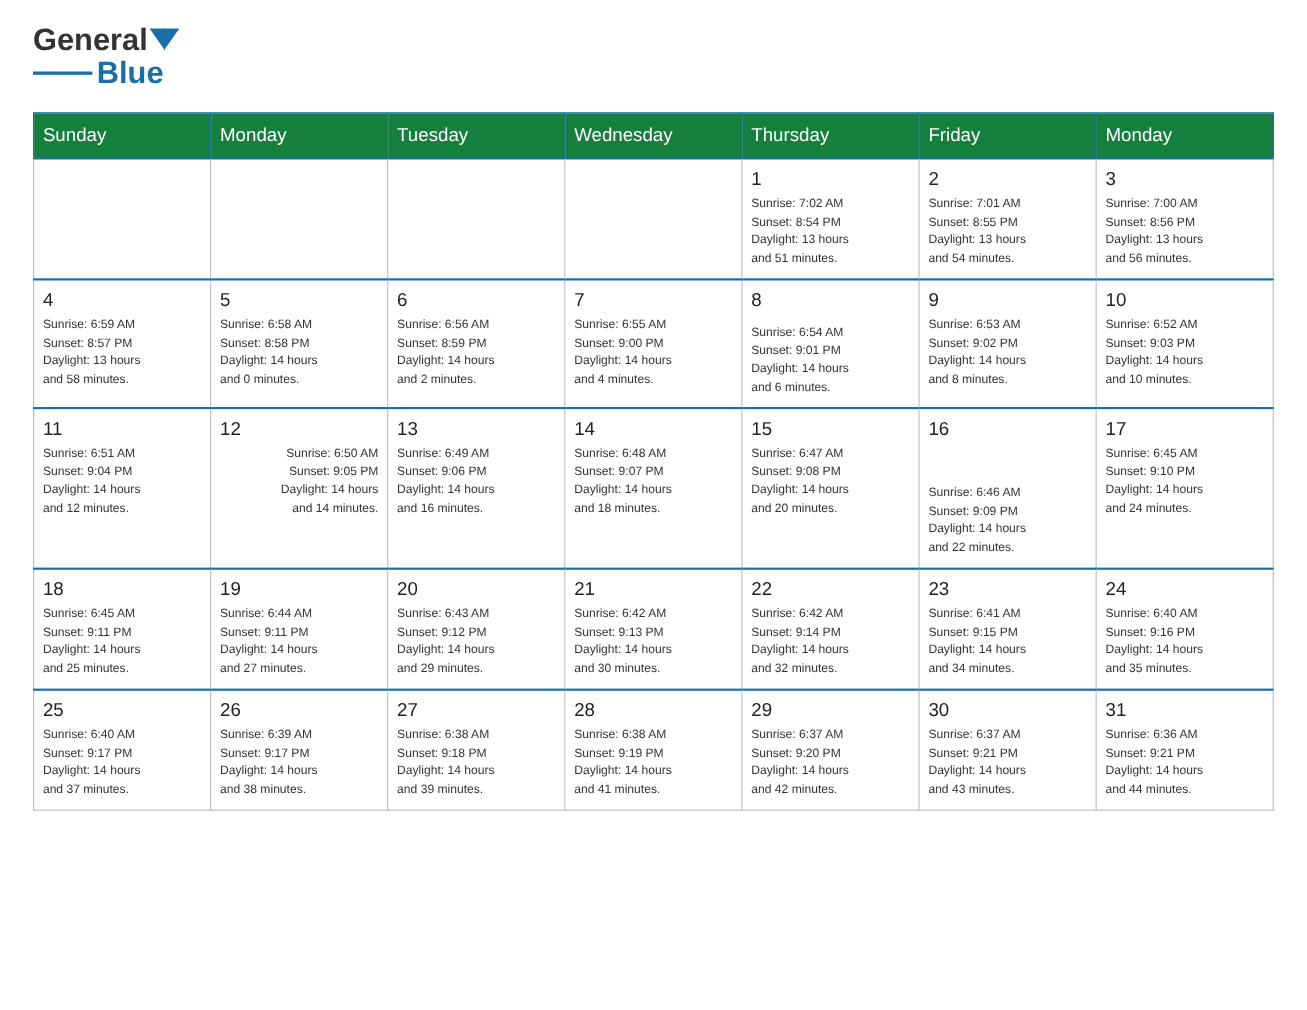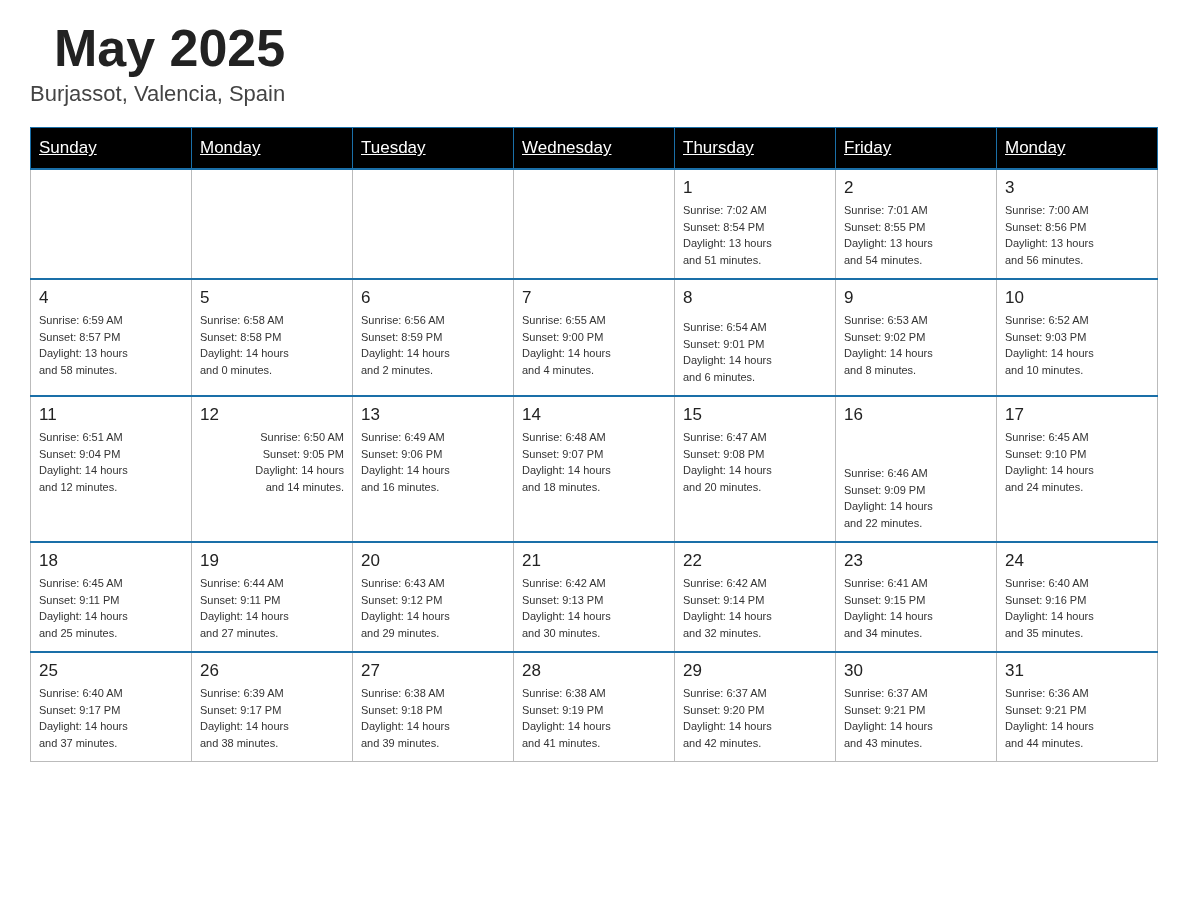--- a/index.html
+++ b/index.html
@@ -43,28 +43,27 @@
       font-size: 22px;
       color: #444;
       margin-top: 4px;
     }
     .calendar {
       width: 100%;
       border-collapse: collapse;
       border: 1px solid #aaa;
     }
     .calendar th {
-      background: #000000;
+      background: #15803d;
       color: #fff;
       font-size: 17px;
       font-weight: normal;
       padding: 10px 8px;
       text-align: left;
       border: 1px solid #1a6fa8;
-      text-decoration: underline;
     }
     .calendar td {
       vertical-align: top;
       border: 1px solid #bbb;
       padding: 8px 8px 10px 8px;
       width: calc(100% / 7);
       min-height: 100px;
     }
     .day-number {
       font-size: 17px;
@@ -81,23 +80,36 @@
       background: #fff;
     }
     tr.week-row td {
       border-top: 2px solid #1a6fa8;
     }
   </style>
 </head>
 <body>
 
 <div class="header">
-  <div class="title-block">
-    <div class="title-month">May 2025</div>
-    <div class="title-location">Burjassot, Valencia, Spain</div>
+  <div class="logo">
+    <div style="display:flex; flex-direction:column; align-items:flex-start;">
+      <div style="display:flex; align-items:center;">
+        <span class="logo-text-general">General</span>
+        <div style="display:flex; flex-direction:column; align-items:flex-start; margin-left:2px;">
+          <div style="display:flex; align-items:flex-end;">
+            <div style="width:0; height:0; border-left:0px solid transparent; border-right:14px solid #1a6fa8; border-bottom:20px solid transparent; margin-bottom:0px;"></div>
+            <div style="width:0; height:0; border-left:14px solid #1a6fa8; border-right:0px solid transparent; border-bottom:20px solid transparent; margin-left:-1px;"></div>
+          </div>
+        </div>
+      </div>
+      <div style="display:flex; align-items:center; margin-top:-2px;">
+        <div style="width:54px; height:3px; background:#1a6fa8;"></div>
+        <span class="logo-text-blue" style="margin-left:4px;">Blue</span>
+      </div>
+    </div>
   </div>
 </div>
 
 <table class="calendar">
   <thead>
     <tr>
     <th>Sunday</th>
         <th>Monday</th>
         <th>Tuesday</th>
         <th>Wednesday</th>

